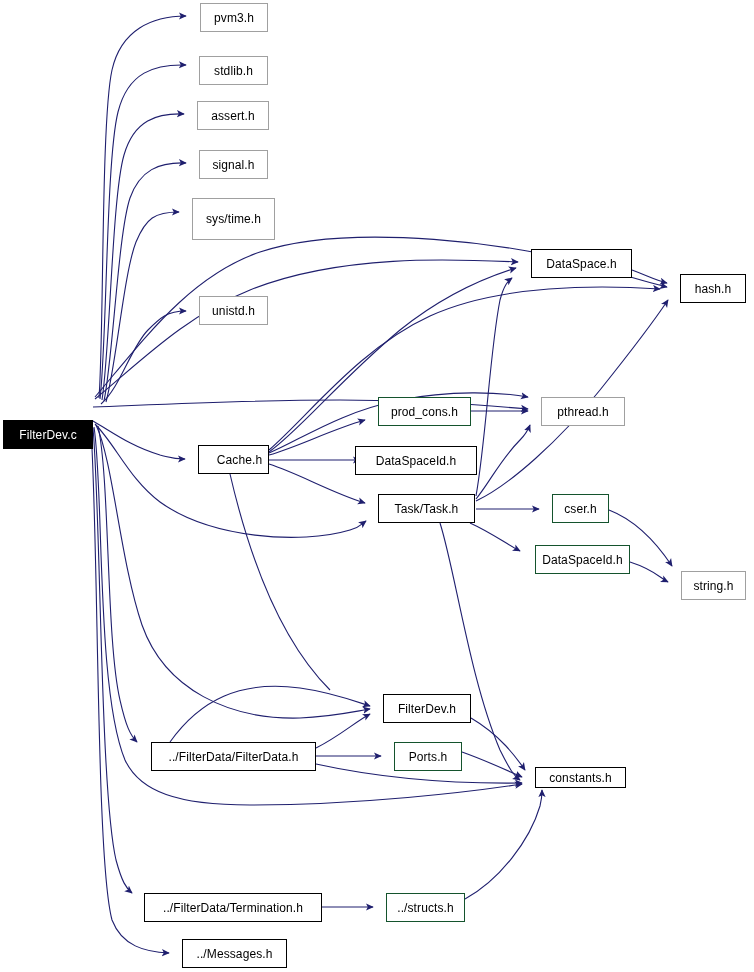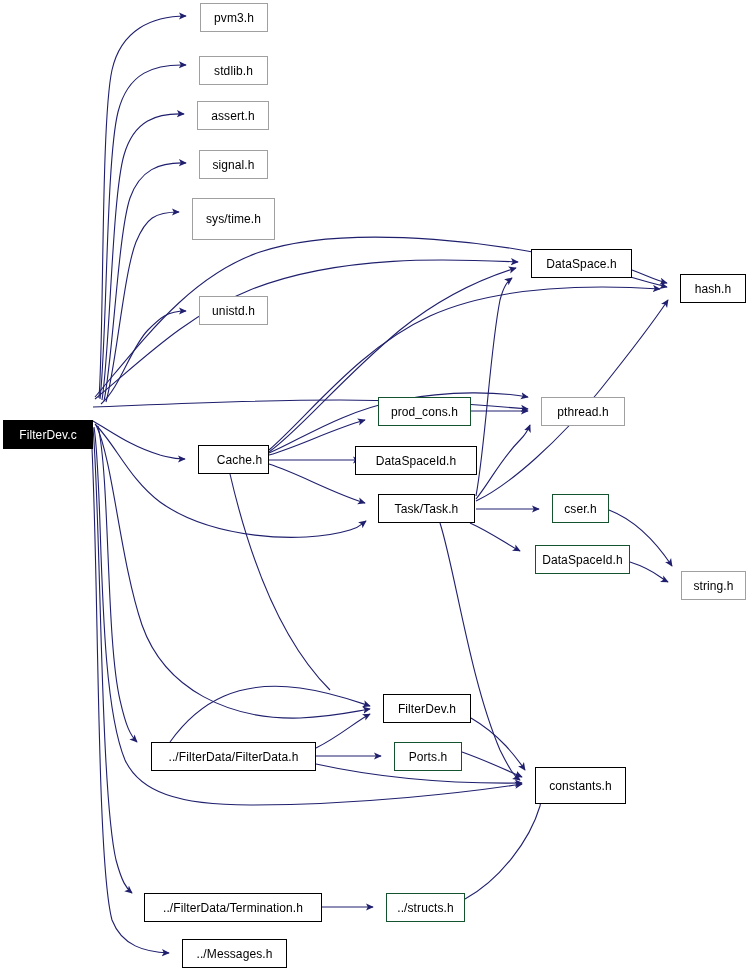--- a/index.html
+++ b/index.html
@@ -132,21 +132,21 @@
     </div>
   <div class="nodebox local" style="left:383px;top:694px;width:88px;height:29px;">
       <span>FilterDev.h</span>
     </div>
   <div class="nodebox local" style="left:151px;top:742px;width:165px;height:29px;">
       <span>../FilterData/FilterData.h</span>
     </div>
   <div class="nodebox red" style="left:394px;top:742px;width:68px;height:29px;">
       <span>Ports.h</span>
     </div>
-  <div class="nodebox local" style="left:535px;top:767px;width:91px;height:37px;">
+  <div class="nodebox local" style="left:535px;top:767px;width:91px;height:21px;">
       <span>constants.h</span>
     </div>
   <div class="nodebox local" style="left:144px;top:893px;width:178px;height:29px;">
       <span>../FilterData/Termination.h</span>
     </div>
   <div class="nodebox red" style="left:386px;top:893px;width:79px;height:29px;">
       <span>../structs.h</span>
     </div>
   <div class="nodebox local" style="left:182px;top:939px;width:105px;height:29px;">
       <span>../Messages.h</span>

